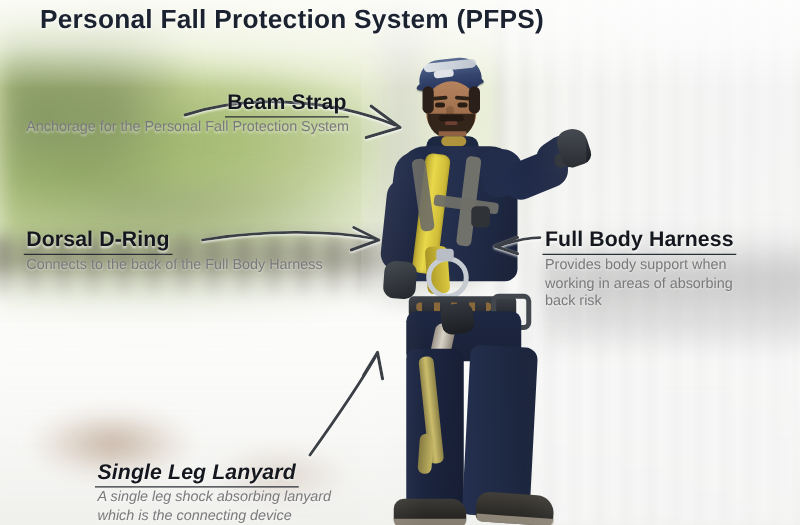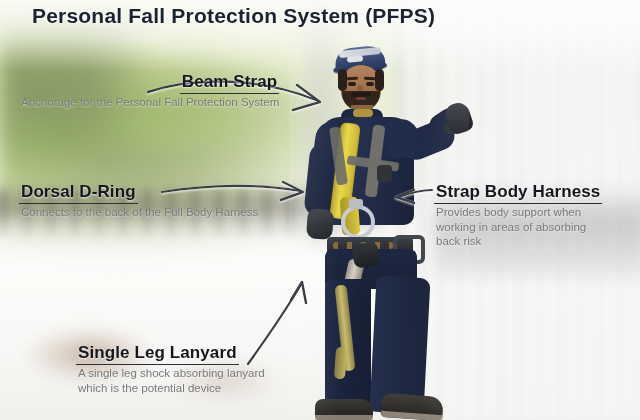--- a/index.html
+++ b/index.html
@@ -172,21 +172,21 @@
     margin:1px 0 0 2px;padding:0;
     font-size:11.5px;line-height:1.26;
     color:#79797b;
     text-shadow:0 1px 2px rgba(255,255,255,.6);
   }
   .ann p span{display:block;}
 
   #ann-beam{left:19px;top:72px;text-align:right;}
   #ann-dring{left:19px;top:182px;}
   #ann-harness{left:434px;top:182px;}
-  #ann-lanyard{left:76px;top:343px;}
+  #ann-lanyard{left:76px;top:368px;font-style:italic;}
 
   #title{
     position:absolute;left:32px;top:4px;
     font-size:21px;font-weight:bold;color:#1b2230;
     letter-spacing:.2px;
     text-shadow:0 1px 3px rgba(255,255,255,.9);
   }
 
   #arrows{position:absolute;inset:0;pointer-events:none;}
 </style>
@@ -316,29 +316,29 @@
   </div>
 
   <div class="ann" id="ann-dring">
     <h2>Dorsal D-Ring</h2>
     <p>
       <span>Connects to the back of the Full Body Harness</span>
     </p>
   </div>
 
   <div class="ann" id="ann-harness">
-    <h2>Strap Body Harness</h2>
+    <h2>Full Body Harness</h2>
     <p>
       <span>Provides body support when</span>
       <span>working in areas of absorbing</span>
       <span>back risk</span>
     </p>
   </div>
 
   <div class="ann" id="ann-lanyard">
     <h2>Single Leg Lanyard</h2>
     <p>
       <span>A single leg shock absorbing lanyard</span>
-      <span>which is the potential device</span>
+      <span>which is the connecting device</span>
     </p>
   </div>
 
 </div>
 
 </body></html>

